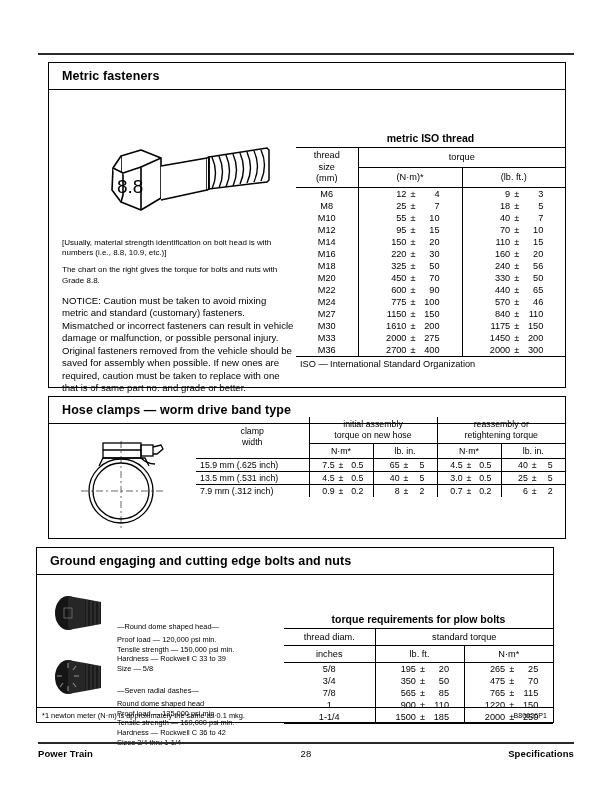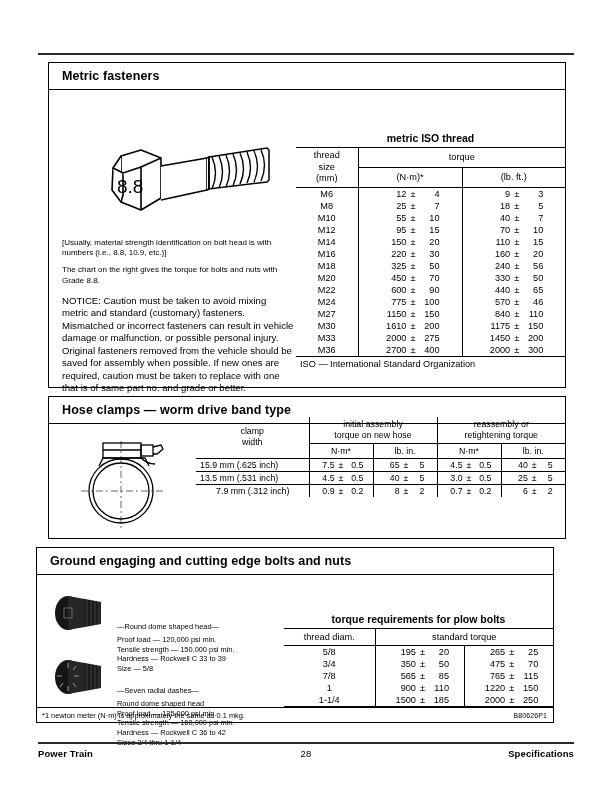--- a/index.html
+++ b/index.html
@@ -633,21 +633,21 @@
               </td>
             <td class="nb-r">
                 <span class="val">
                   <span class="a" style="min-width:14px">25</span>
                   <span class="pm">±</span>
                   <span class="b" style="min-width:12px">5</span>
                 </span>
               </td>
           </tr>
           <tr>
-            <td class="nb-l nb-b" style="text-align:center;padding-left:4px;">7.9 mm (.312 inch)</td>
+            <td class="nb-l nb-b" style="text-align:left;padding-left:4px;">7.9 mm (.312 inch)</td>
             <td class="nb-b">
                 <span class="val">
                   <span class="a" style="min-width:16px">0.9</span>
                   <span class="pm">±</span>
                   <span class="b" style="min-width:16px">0.2</span>
                 </span>
               </td>
             <td class="nb-b">
                 <span class="val">
                   <span class="a" style="min-width:14px">8</span>
@@ -742,20 +742,25 @@
           </colgroup>
           <tbody>
             <tr>
               <th class="hdr nb-t nb-l nb-r" colspan="3" style="font-size:10.5px;padding:3px 0;">torque requirements for plow bolts</th>
             </tr>
             <tr>
               <th class="nb-l" style="padding:3px 0;">thread diam.</th>
               <th class="nb-r" colspan="2" style="padding:3px 0;">standard torque</th>
             </tr>
             <tr>
+              <th class="nb-l" style="padding:3px 0;">inches</th>
+              <th style="padding:3px 0;">lb. ft.</th>
+              <th class="nb-r" style="padding:3px 0;">N·m*</th>
+            </tr>
+            <tr>
               <td class="nb-l nb-b">5/8</td>
               <td class="nb-b">
                   <span class="val">
                     <span class="a">195</span>
                     <span class="pm">±</span>
                     <span class="b">20</span>
                   </span>
                 </td>
               <td class="nb-r nb-b">
                   <span class="val">

